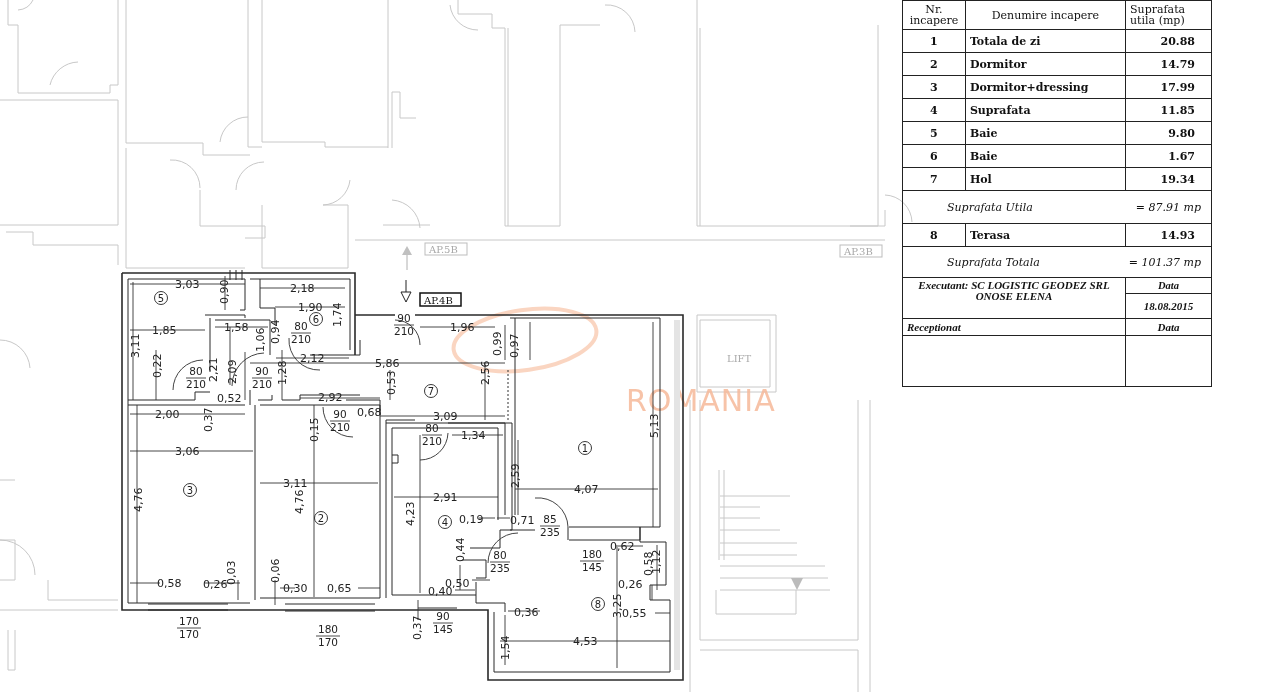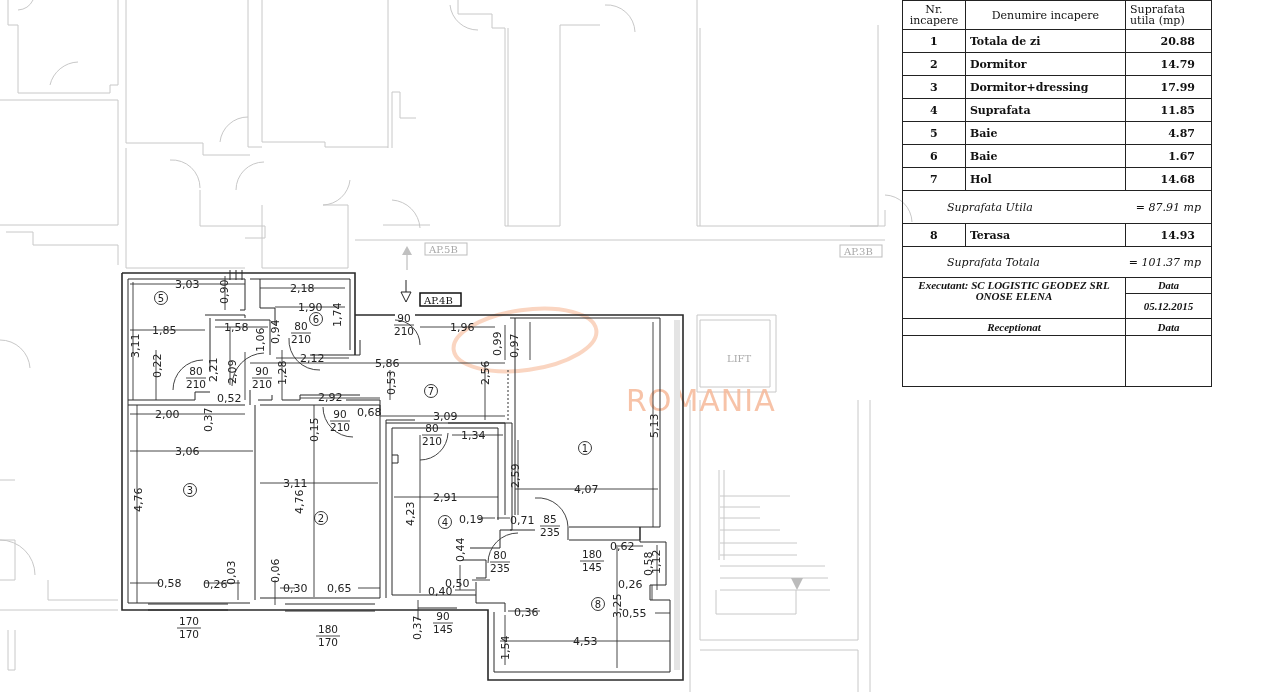--- a/index.html
+++ b/index.html
@@ -408,31 +408,31 @@
         <td class="c3">17.99</td>
       </tr>
   <tr>
         <td class="c1 bold">4</td>
         <td class="c2 bold">Suprafata</td>
         <td class="c3">11.85</td>
       </tr>
   <tr>
         <td class="c1 bold">5</td>
         <td class="c2 bold">Baie</td>
-        <td class="c3">4.87</td>
+        <td class="c3">9.80</td>
       </tr>
   <tr>
         <td class="c1 bold">6</td>
         <td class="c2 bold">Baie</td>
         <td class="c3">1.67</td>
       </tr>
   <tr>
         <td class="c1 bold">7</td>
         <td class="c2 bold">Hol</td>
-        <td class="c3">14.68</td>
+        <td class="c3">19.34</td>
       </tr>
   <tr class="tot">
     <td colspan="3" style="height:32px;">
           <div class="rowsplit">
             <span>Suprafata Utila</span>
             <span>= 87.91 mp</span>
           </div>
         </td>
   </tr>
   <tr>
@@ -446,24 +446,24 @@
             <span>Suprafata Totala</span>
             <span>= 101.37 mp</span>
           </div>
         </td>
   </tr>
   <tr>
     <td colspan="2" rowspan="2" class="exec it" style="vertical-align:top;padding-top:2px;height:38px;"><span>Executant: SC LOGISTIC GEODEZ SRL</span><br><span>ONOSE ELENA</span></td>
     <td class="it" style="text-align:center;height:14px;font-size:10.5px;">Data</td>
   </tr>
   <tr>
-    <td class="it" style="text-align:center;height:22px;font-size:11px;">05.12.2015</td>
-  </tr>
-  <tr>
-    <td colspan="2" class="it" style="text-align:center;height:16px;margin-left:34px;">Receptionat</td>
+    <td class="it" style="text-align:center;height:22px;font-size:11px;">18.08.2015</td>
+  </tr>
+  <tr>
+    <td colspan="2" class="it" style="height:16px;margin-left:34px;">Receptionat</td>
     <td class="it" style="text-align:center;height:16px;">Data</td>
   </tr>
   <tr>
     <td colspan="2" style="height:50px;"></td>
     <td style="height:50px;"></td>
   </tr>
 </tbody>
   </table>
 
 </body></html>

